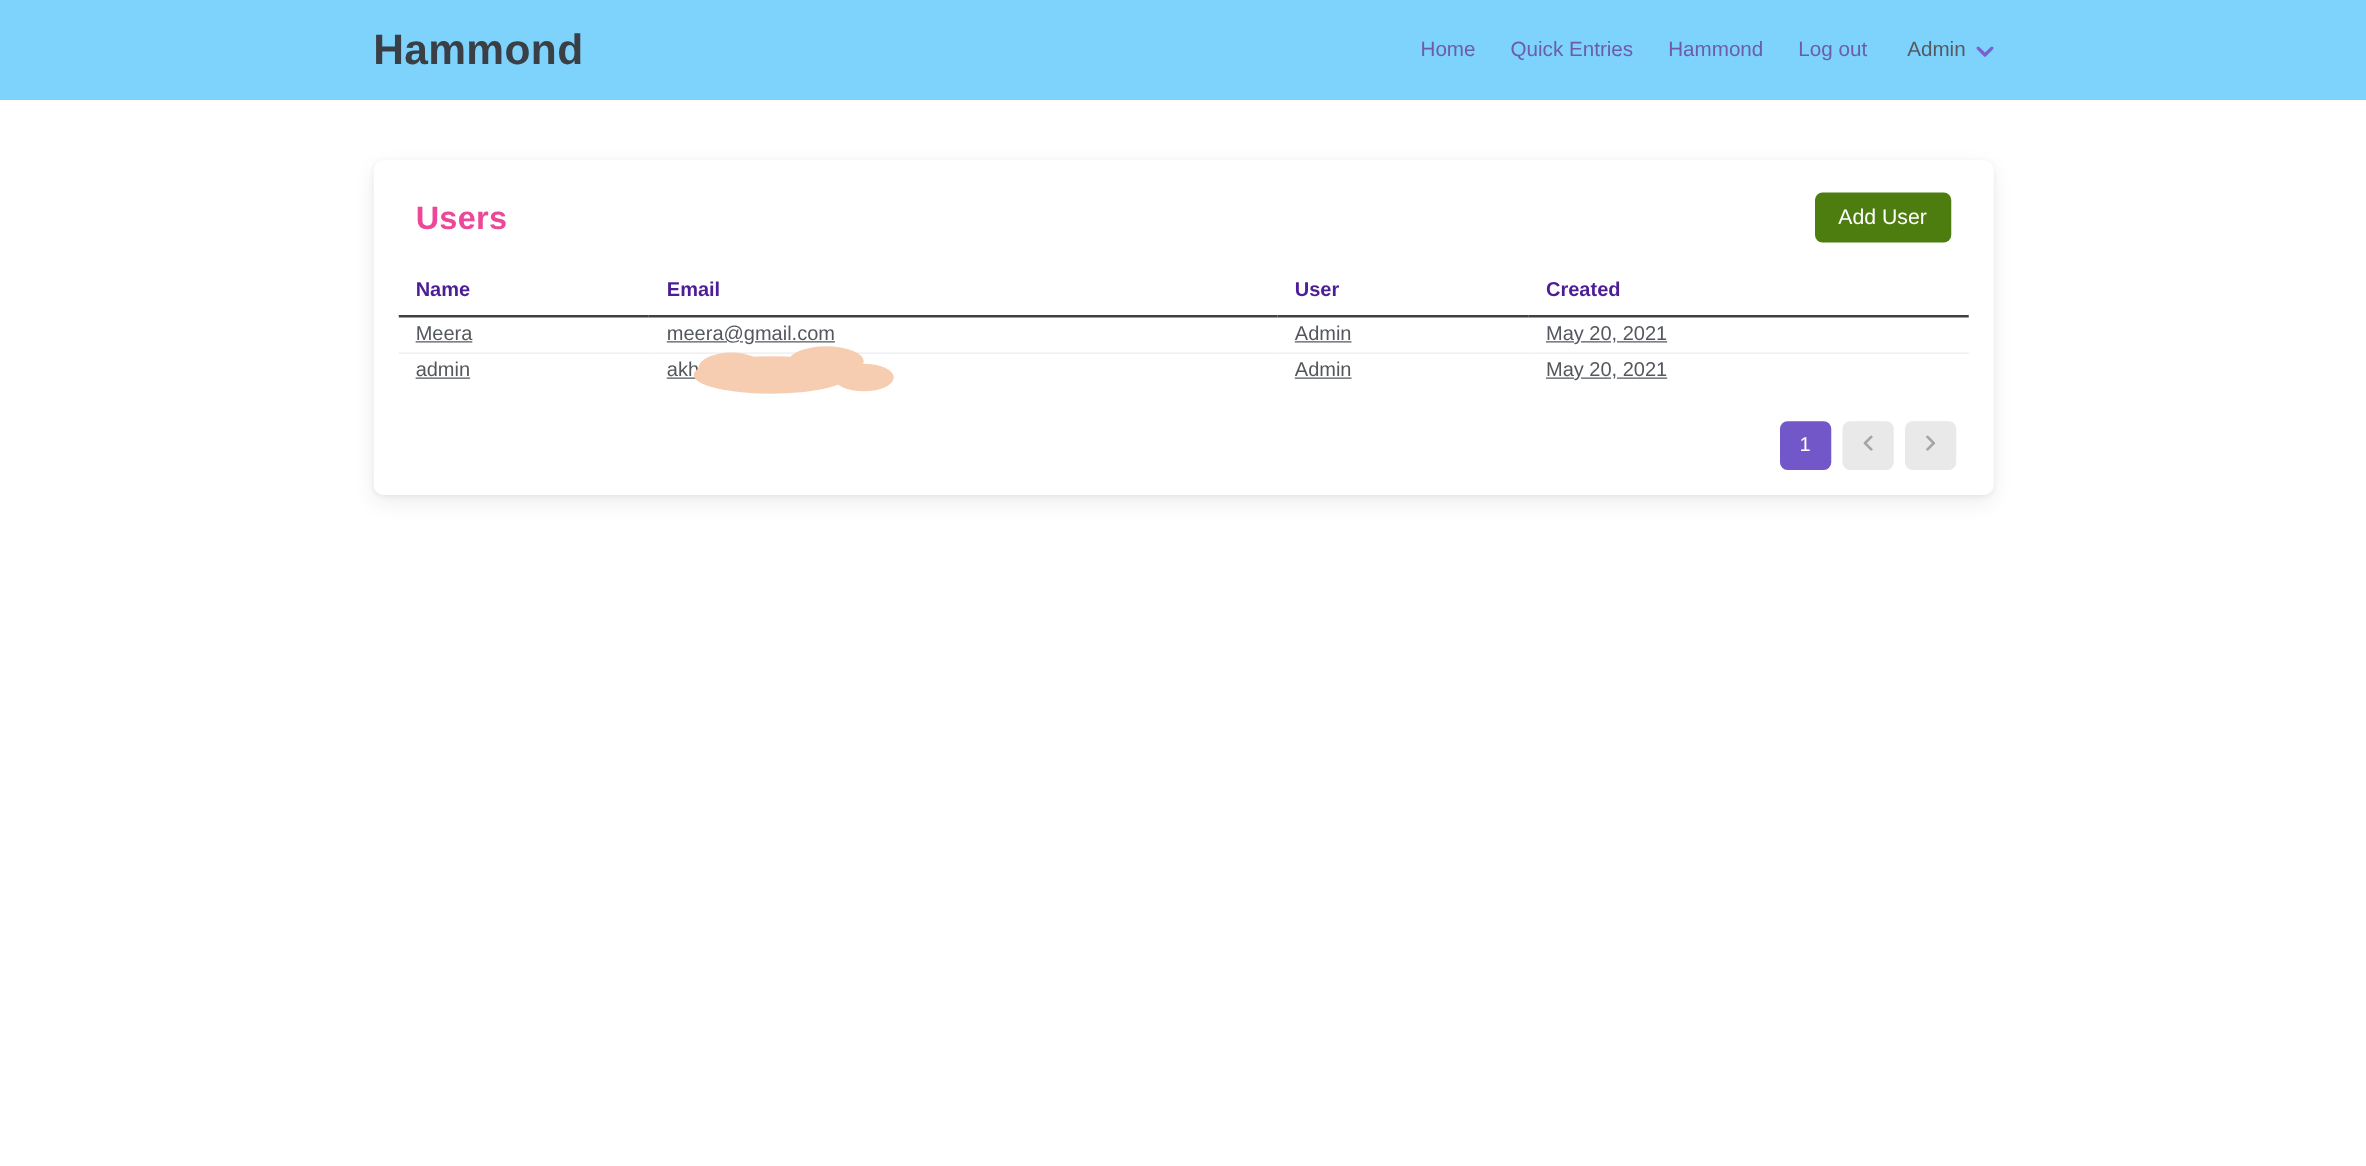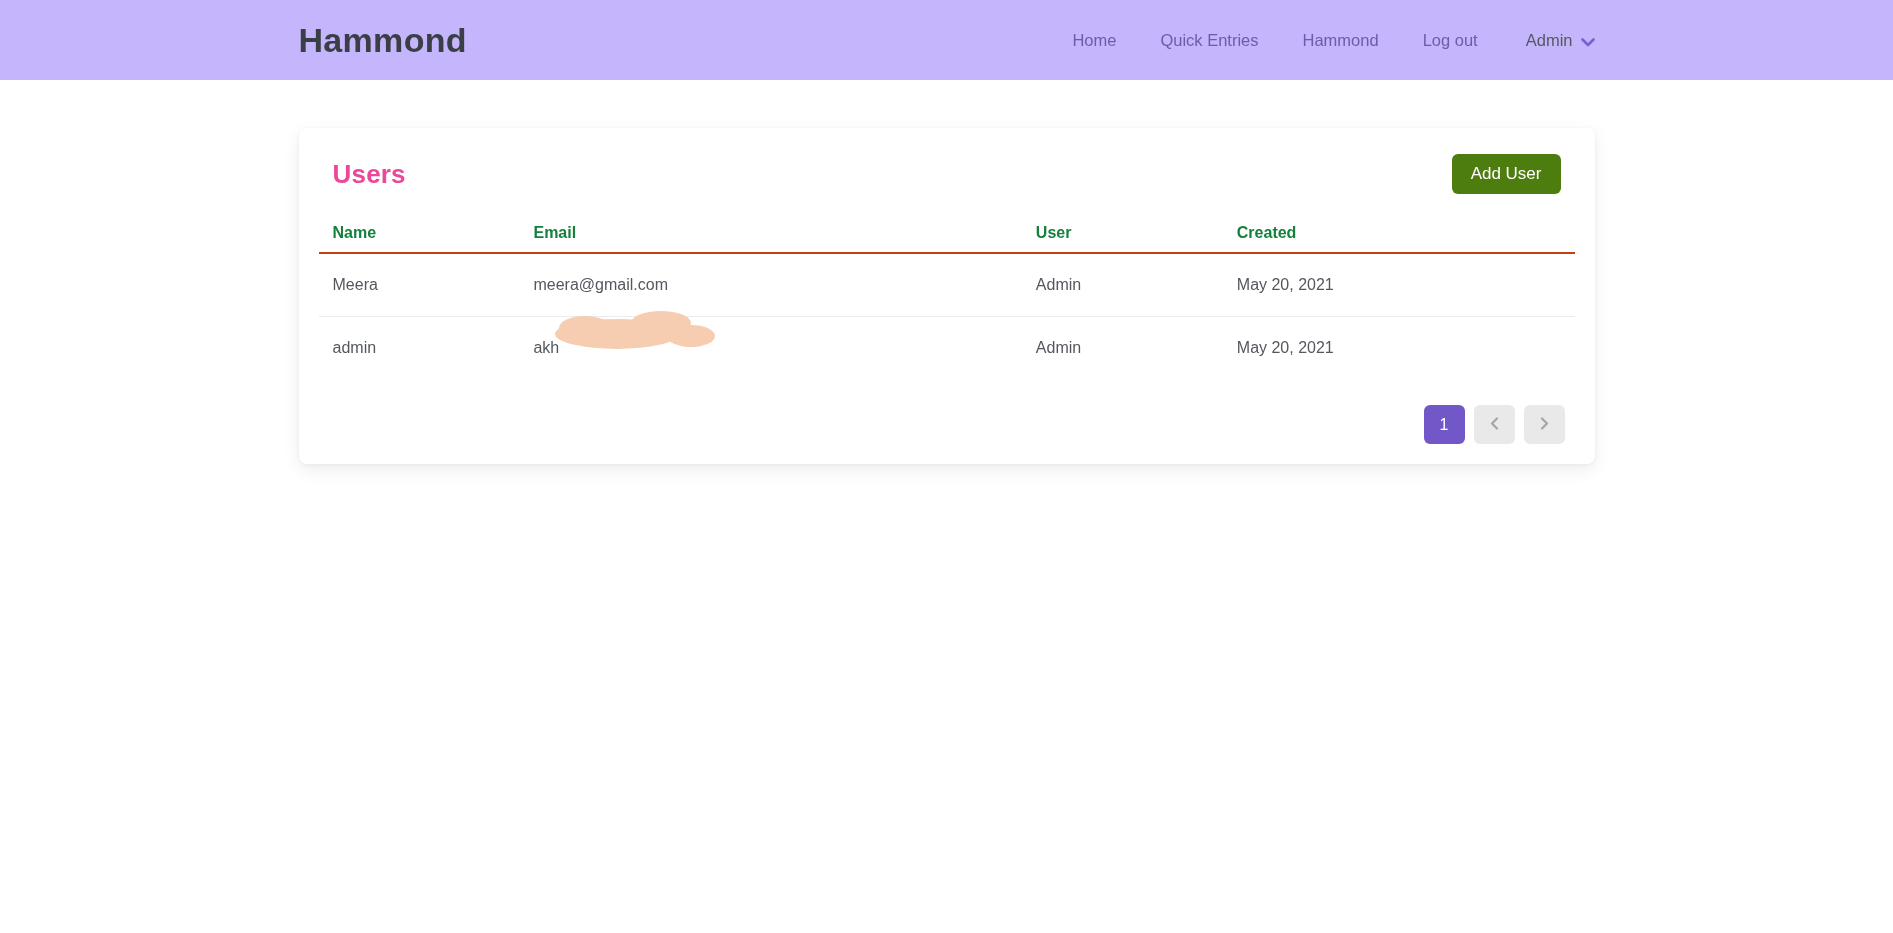--- a/index.html
+++ b/index.html
@@ -5,35 +5,35 @@
   * { margin: 0; padding: 0; box-sizing: border-box; }
   html, body { width: 1893px; height: 933px; background: #ffffff; }
   body {
     font-family: "Liberation Sans", "DejaVu Sans", sans-serif;
     color: #54585e;
     overflow: hidden;
   }
   .container { width: 1296px; margin: 0 auto; }
 
   
-  .navbar { height: 80px; background: #c4b5fd; }
+  .navbar { height: 80px; background: #7dd3fc; }
   .navbar .container {
     height: 100%;
     display: flex;
     align-items: center;
     justify-content: space-between;
   }
   .brand {
     font-size: 34px;
     font-weight: 800;
     letter-spacing: 0.3px;
     color: #3a3e45;
     cursor: pointer;
   }
-  .nav { display: flex; align-items: center; gap: 44px; }
+  .nav { display: flex; align-items: center; gap: 28px; }
   .nav-link {
     font-size: 16.5px;
     color: #6c5cab;
     text-decoration: none;
     cursor: pointer;
   }
   .nav-user {
     display: flex;
     align-items: center;
     gap: 8px;
@@ -74,30 +74,31 @@
     height: 40px;
     cursor: pointer;
   }
 
   
   table { width: 100%; border-collapse: collapse; margin-top: 20px; }
   th {
     text-align: left;
     font-size: 16px;
     font-weight: 700;
-    color: #15803d;
+    color: #4c1d95;
     padding: 10px 14px;
-    border-bottom: 2px solid #c2410c;
+    border-bottom: 2px solid #404040;
   }
   td {
     font-size: 16px;
     color: #54585e;
-    padding: 22px 14px;
+    padding: 5px 14px;
     border-bottom: 1px solid #ececec;
     vertical-align: middle;
+    text-decoration: underline;
   }
   tr:last-child td { border-bottom: none; }
   col.c-name { width: 16%; }
   col.c-email { width: 40%; }
   col.c-role { width: 16%; }
   col.c-created { width: 28%; }
   .email-cell { position: relative; }
   .redaction {
     position: absolute;
     left: 30px;

